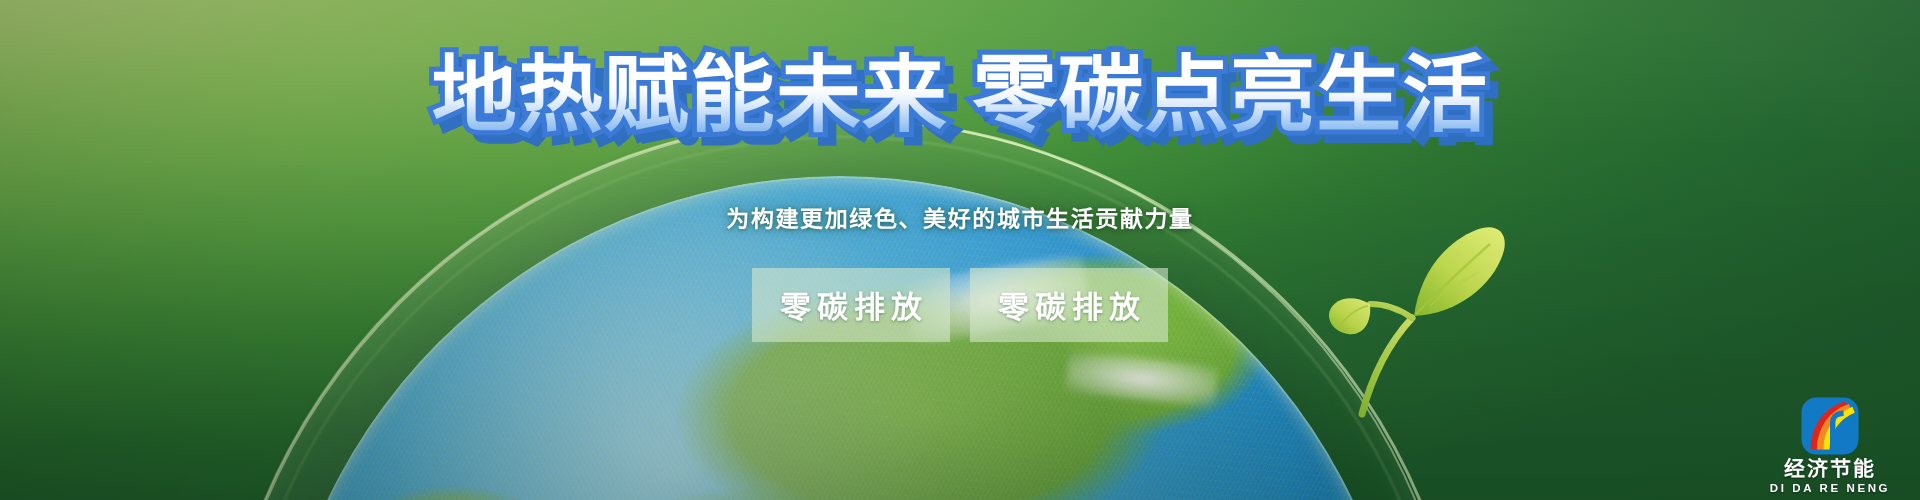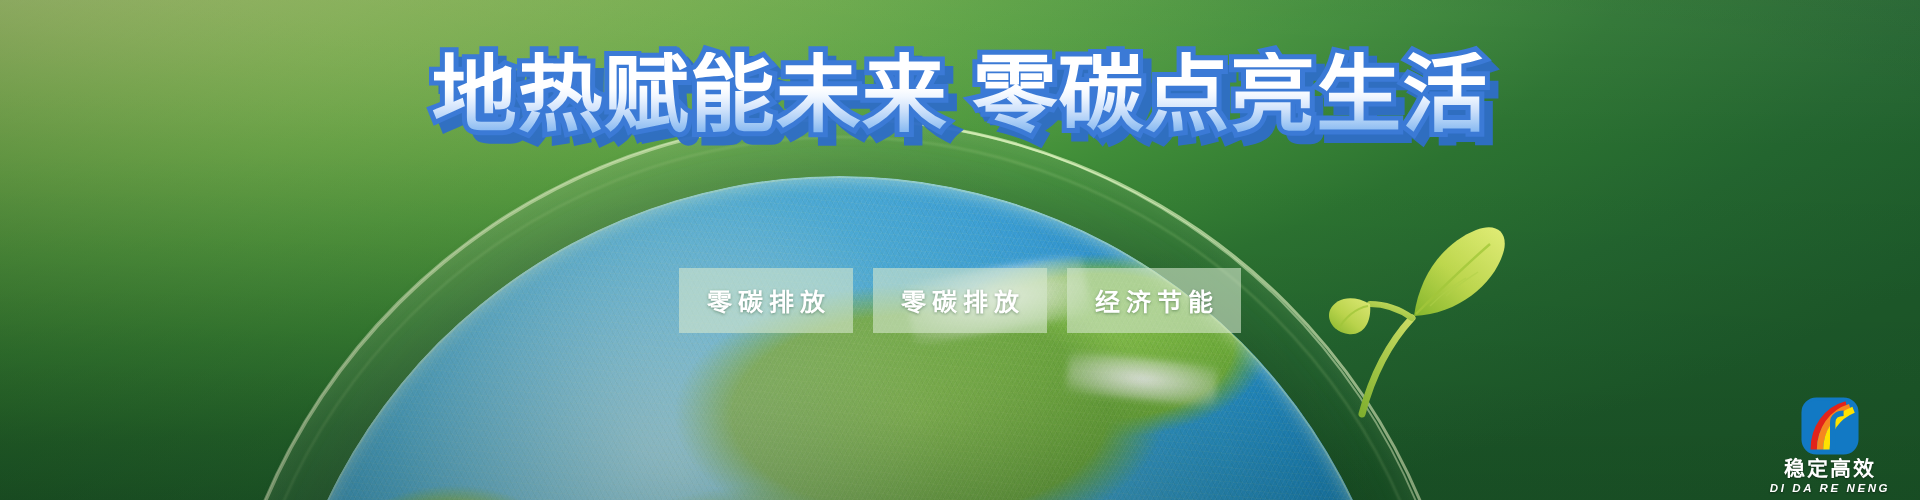--- a/index.html
+++ b/index.html
@@ -246,21 +246,21 @@
     display: flex;
     justify-content: center;
     gap: 20px;
   }
   .tag {
     min-width: 152px;
     padding: 14px 22px 15px;
     box-sizing: border-box;
     background: rgba(214,232,205,.60);
     color: #ffffff;
-    font-size: 25px;
+    font-size: 31px;
     font-weight: bold;
     letter-spacing: 6px;
     text-indent: 6px;
     text-align: center;
     white-space: nowrap;
     text-shadow: 0 1px 3px rgba(20,62,26,.42);
     cursor: pointer;
   }
 
   
@@ -283,21 +283,20 @@
     font-size: 21px;
     font-weight: bold;
     letter-spacing: 2px;
     line-height: 1.05;
     text-shadow: 0 1px 2px rgba(0,0,0,.45);
   }
   .logo-en {
     color: #ffffff;
     font-size: 11.5px;
     font-weight: bold;
-    font-style: italic;
     letter-spacing: 2.6px;
     margin-top: 2px;
     text-shadow: 0 1px 2px rgba(0,0,0,.45);
   }
 </style>
 </head>
 <body>
 
 <div id="banner">
 
@@ -350,35 +349,35 @@
   <div class="bg-vignette"></div>
 
   <div class="content">
 
     <div class="headline">
       <span class="hl-shadow">地热赋能未来 零碳点亮生活</span>
       <span class="hl-stroke">地热赋能未来 零碳点亮生活</span>
       <span class="hl-fill">地热赋能未来 零碳点亮生活</span>
     </div>
 
+    <div class="subtitle">为构建更加绿色、美好的城市生活贡献力量</div>
 
     <div class="tags">
       <div class="tag">零碳排放</div>
       <div class="tag">零碳排放</div>
-      <div class="tag">经济节能</div>
     </div>
 
   </div>
 
   <div class="logo">
     <svg class="logo-mark" viewBox="0 0 64 64" aria-hidden="true">
       <rect x="2" y="2" width="60" height="60" rx="15" ry="15" fill="#1279c4"></rect>
       <path d="M14 58 C14 34 28 14 50 8" fill="none" stroke="#e2231a" stroke-width="7" stroke-linecap="butt"></path>
       <path d="M21 58 C21 36 34 17 54 11" fill="none" stroke="#f5871f" stroke-width="7" stroke-linecap="butt"></path>
       <path d="M28 58 C28 38 40 21 58 14" fill="none" stroke="#ffe200" stroke-width="7" stroke-linecap="butt"></path>
       <path d="M35 58 L35 28 C35 22 40 18 47 18" fill="none" stroke="#1279c4" stroke-width="6"></path>
       <rect x="2" y="2" width="60" height="60" rx="15" ry="15" fill="none" stroke="#1279c4" stroke-width="3"></rect>
     </svg>
-    <div class="logo-cn">稳定高效</div>
+    <div class="logo-cn">经济节能</div>
     <div class="logo-en">DI DA RE NENG</div>
   </div>
 
 </div>
 
 </body></html>

